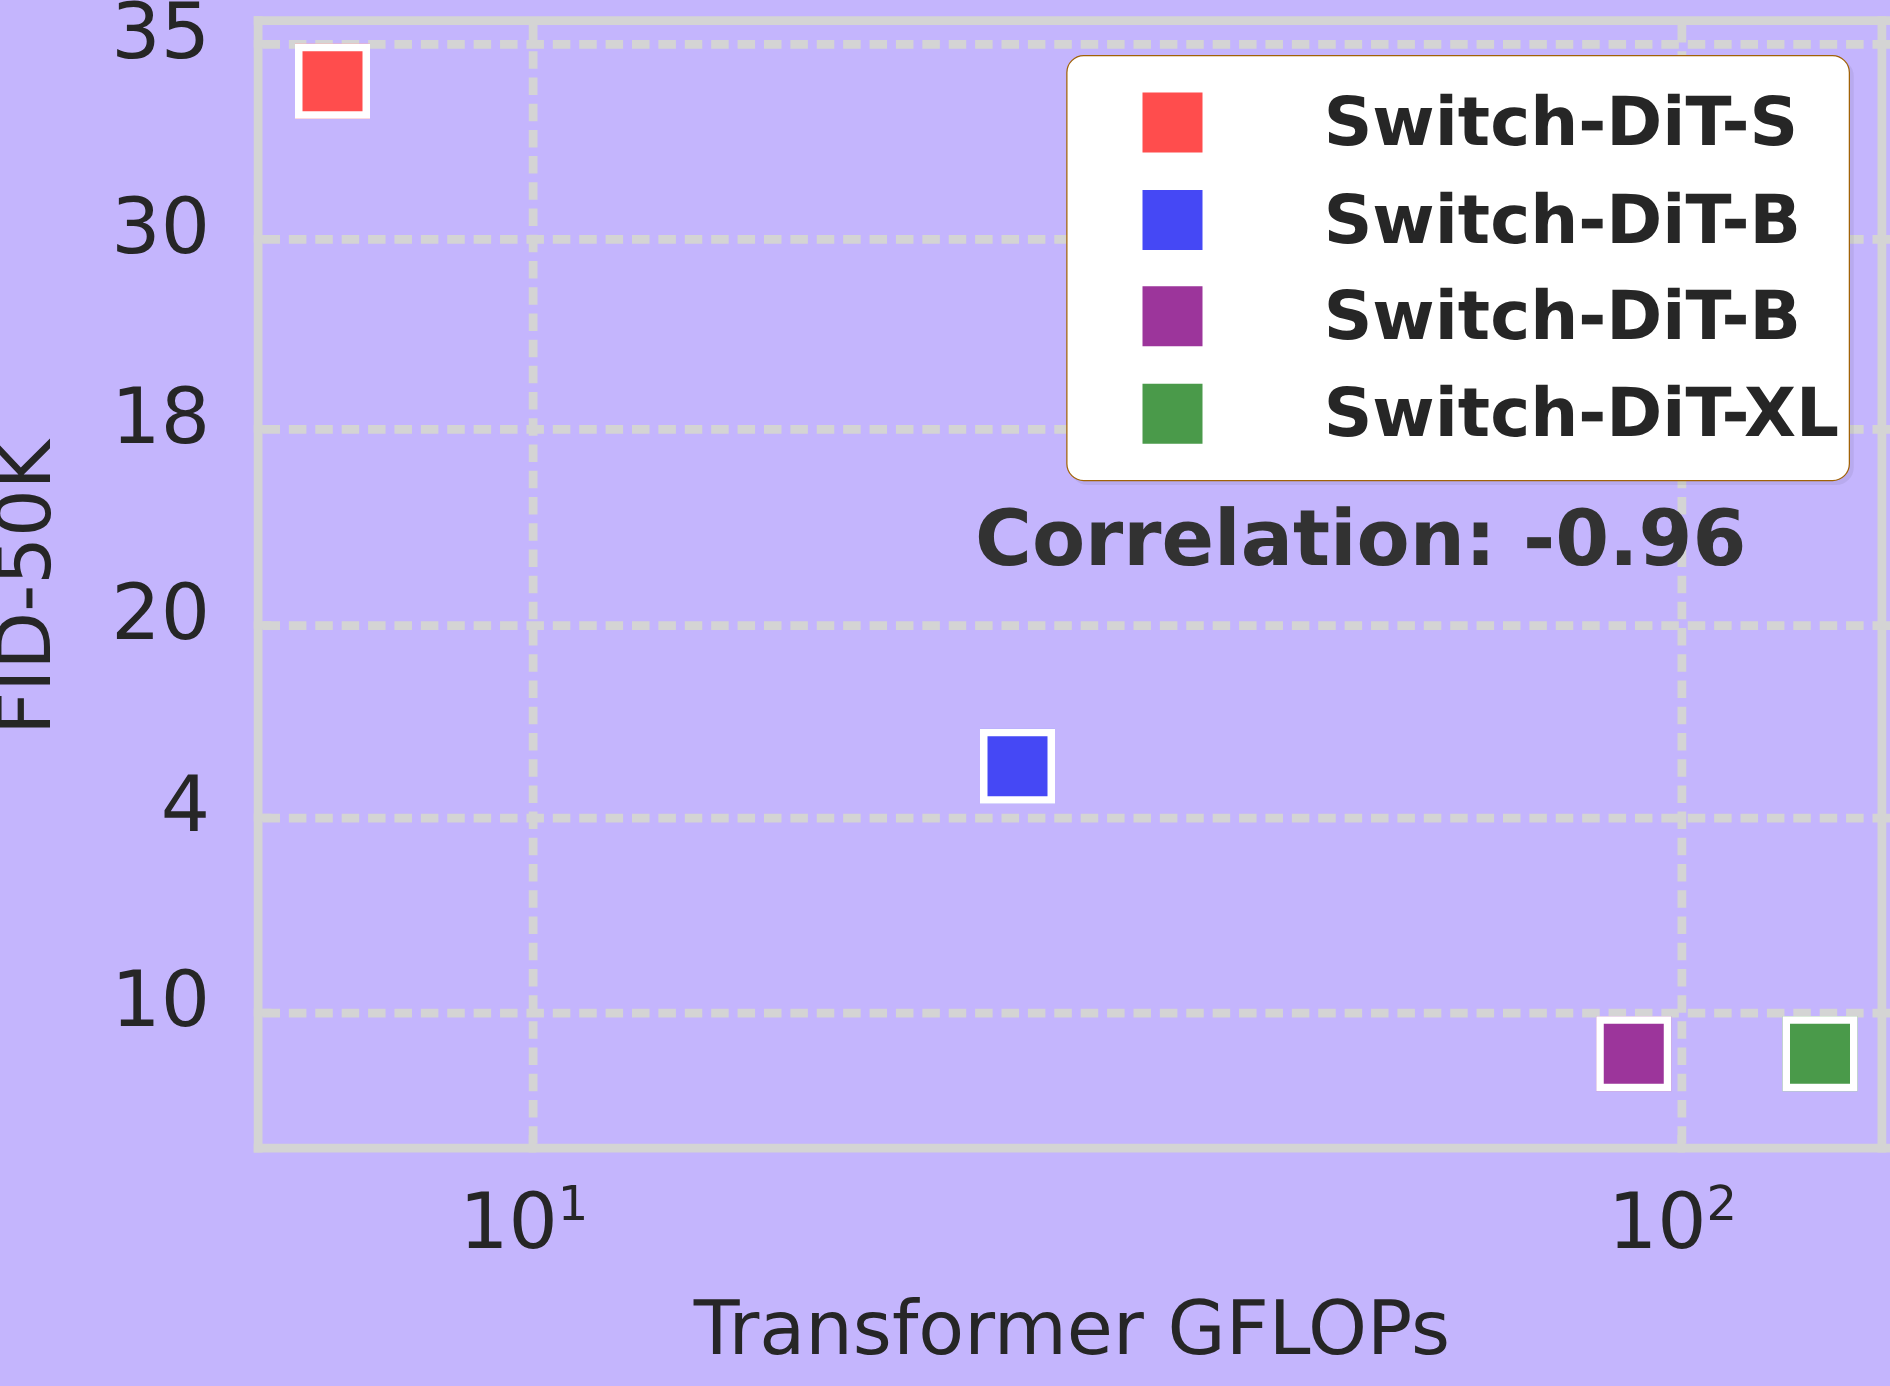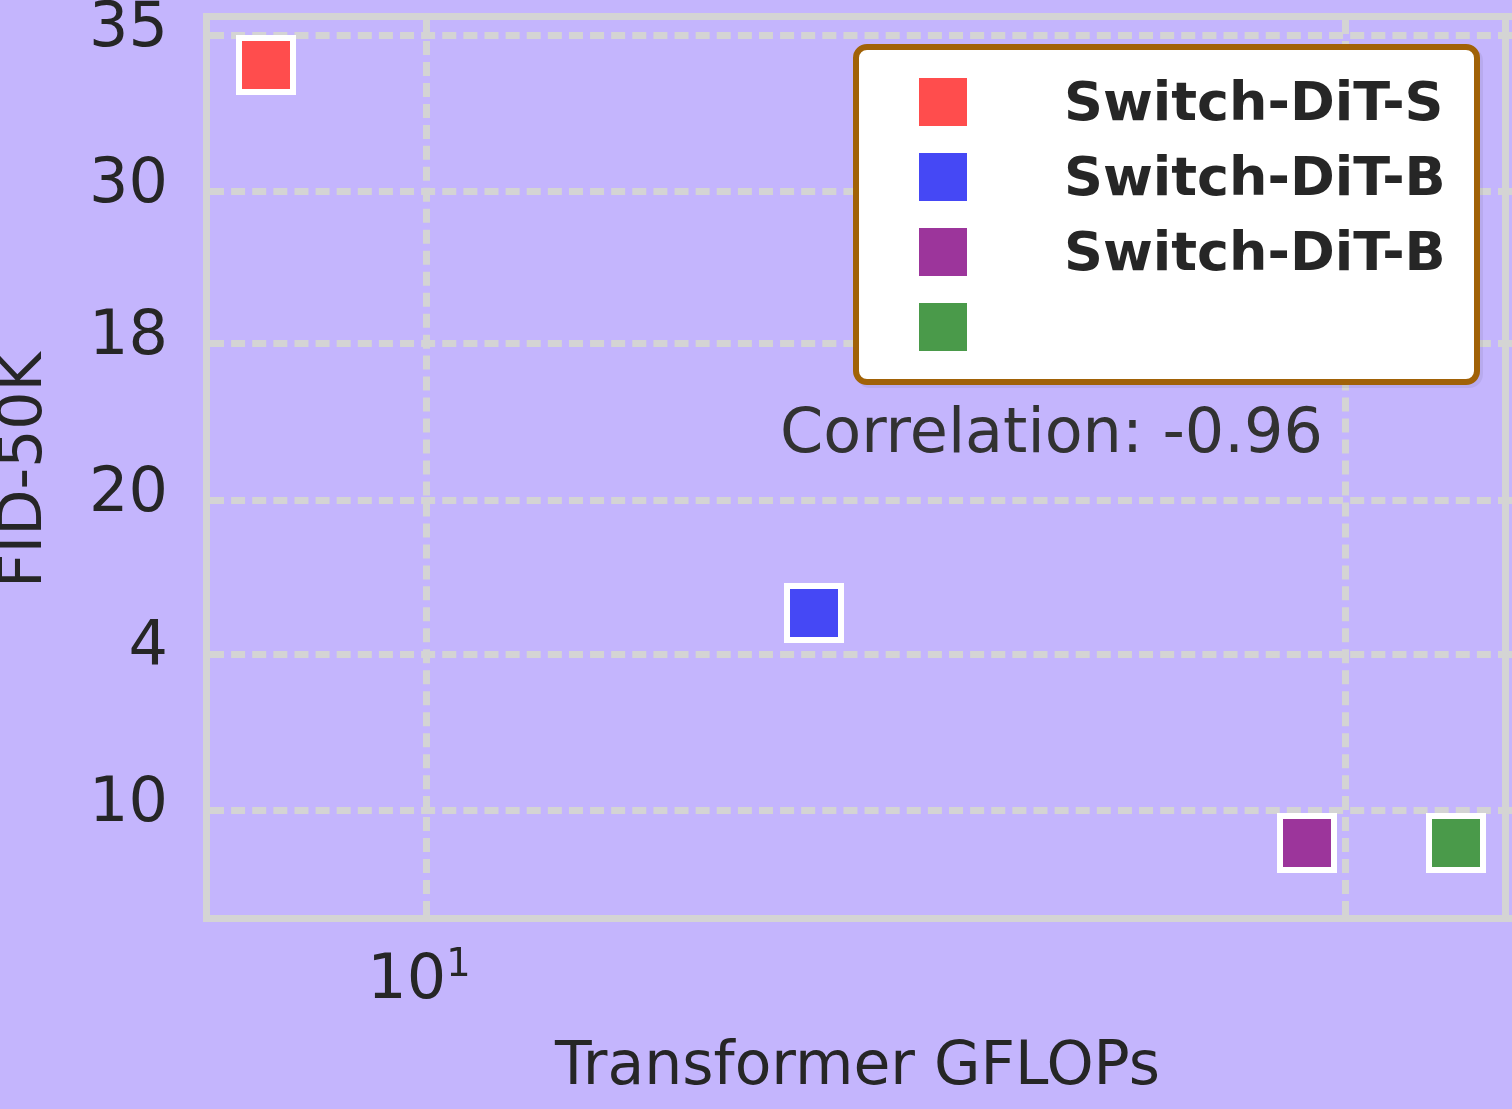--- a/index.html
+++ b/index.html
@@ -141,21 +141,21 @@
   }
 
   
   #legend {
     position: absolute;
     left: 853px;
     top: 44px;
     width: 627px;
     height: 341px;
     background: #ffffff;
-    border: 6px solid #a16207;
+    border: 1px solid #a16207;
     border-radius: 14px;
     box-sizing: border-box;
     box-shadow: 3px 3px 0 rgba(0,0,0,0.06);
     padding: 14px 0 14px 0;
     display: flex;
     flex-direction: column;
     justify-content: space-around;
   }
   .legend-row {
     display: flex;
@@ -179,21 +179,21 @@
   }
 
   
   #correlation {
     position: absolute;
     left: 780px;
     top: 398px;
     color: #323232;
     font-size: 62px;
     line-height: 66px;
-    font-weight: normal;
+    font-weight: bold;
     white-space: nowrap;
     font-family: "DejaVu Sans", sans-serif;
   }
 </style>
 </head>
 <body>
 
 <div id="figure">
 
   <div id="axes">
@@ -229,37 +229,41 @@
   <div class="ytick-label" style="top:25px;">35</div>
   <div class="ytick-label" style="top:181px;">30</div>
   <div class="ytick-label" style="top:333px;">18</div>
   <div class="ytick-label" style="top:490px;">20</div>
   <div class="ytick-label" style="top:644px;">4</div>
   <div class="ytick-label" style="top:800px;">10</div>
 
   <div class="xtick-label" style="left:419px;">
     <span>10</span><sup>1</sup>
   </div>
+  <div class="xtick-label" style="left:1338px;">
+    <span>10</span><sup>2</sup>
+  </div>
 
   <div id="ylabel">FID-50K</div>
   <div id="xlabel">Transformer GFLOPs</div>
 
   <div id="legend">
     <div class="legend-row">
       <span class="legend-swatch" style="background:#ff4d4d;"></span>
       <span class="legend-text">Switch-DiT-S</span>
     </div>
     <div class="legend-row">
       <span class="legend-swatch" style="background:#4548f5;"></span>
       <span class="legend-text">Switch-DiT-B</span>
     </div>
     <div class="legend-row">
       <span class="legend-swatch" style="background:#9c359b;"></span>
       <span class="legend-text">Switch-DiT-B</span>
     </div>
     <div class="legend-row">
       <span class="legend-swatch" style="background:#4a9a4a;"></span>
+      <span class="legend-text">Switch-DiT-XL</span>
     </div>
   </div>
 
   <div id="correlation">Correlation: -0.96</div>
 
 </div>
 
 </body></html>

